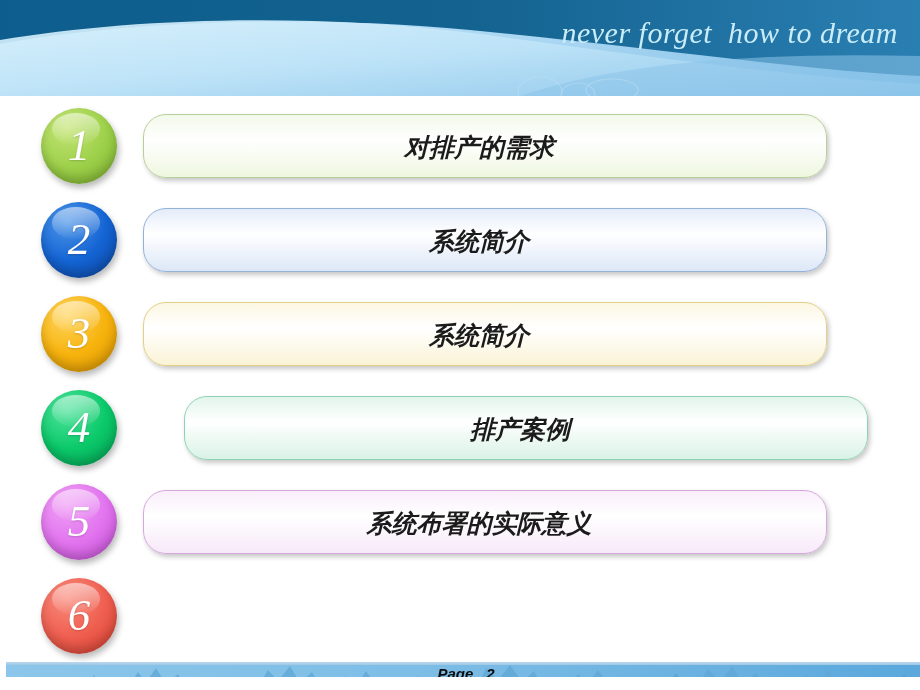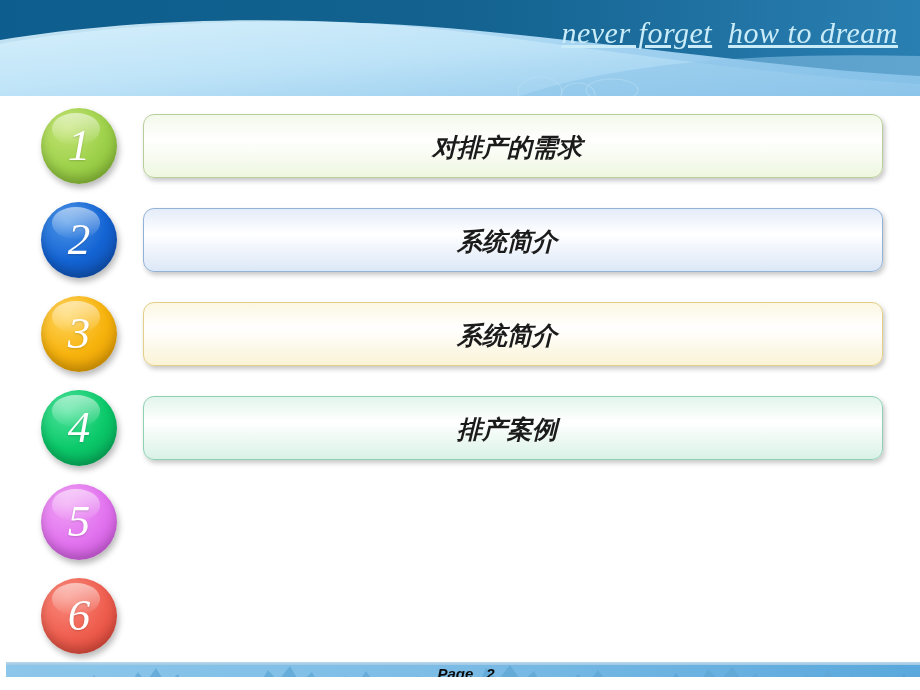--- a/index.html
+++ b/index.html
@@ -65,21 +65,20 @@
     position: absolute;
     right: 22px;
     top: 16px;
     font-family: "Liberation Serif", "DejaVu Serif", serif;
     font-style: italic;
     font-size: 30px;
     color: #c9ecf8;
     white-space: nowrap;
     letter-spacing: 0.5px;
     z-index: 5;
-    text-decoration: underline;
   }
   #header-tagline .tag-gap { display: inline-block; width: 16px; }
 
   
   #agenda {
     position: absolute;
     left: 0;
     top: 96px;
     width: 920px;
     height: 566px;
@@ -122,23 +121,23 @@
     font-size: 45px;
     font-style: italic;
     font-weight: 400;
     color: #ffffff;
     text-shadow: 0 1px 2px rgba(0,0,0,0.18);
   }
   .agenda-box {
     position: absolute;
     left: 143px;
     top: 6px;
-    width: 740px;
+    width: 684px;
     height: 64px;
-    border-radius: 11px;
+    border-radius: 23px;
     border: 1px solid #bbbbbb;
     box-sizing: border-box;
     box-shadow: 2px 3px 5px rgba(0,0,0,0.22);
   }
   .agenda-box .box-label {
     position: absolute;
     left: 0;
     top: 0;
     width: 100%;
     height: 64px;
@@ -262,28 +261,31 @@
         </div>
         <div class="agenda-box" style="background: linear-gradient(rgb(252, 247, 226) 0%, rgb(255, 255, 255) 40%, rgb(250, 243, 214) 100%); border-color: rgb(227, 207, 134);">
           <div class="box-label">系统简介</div>
         </div>
       </div>
       <div class="agenda-row" style="top: 294px;">
         <div class="num-circle" style="background: radial-gradient(circle at 34% 26%, rgb(78, 227, 155) 0%, rgb(11, 201, 106) 52%, rgb(4, 160, 82) 100%); box-shadow: rgba(0, 0, 0, 0.28) 2px 4px 6px, rgba(0, 0, 0, 0.18) 0px -6px 10px inset;">
           <div class="gloss"></div>
           <div class="num-label">4</div>
         </div>
-        <div class="agenda-box" style="background: linear-gradient(rgb(226, 245, 236) 0%, rgb(255, 255, 255) 40%, rgb(217, 242, 230) 100%); border-color: rgb(143, 210, 179);">
+        <div class="agenda-box" style="background: linear-gradient(rgb(226, 245, 236) 0%, rgb(255, 255, 255) 40%, rgb(217, 242, 230) 100%); border-color: rgb(143, 210, 179); margin-left: 41px;">
           <div class="box-label">排产案例</div>
         </div>
       </div>
       <div class="agenda-row" style="top: 388px;">
         <div class="num-circle" style="background: radial-gradient(circle at 34% 26%, rgb(240, 160, 245) 0%, rgb(226, 116, 239) 52%, rgb(196, 78, 212) 100%); box-shadow: rgba(0, 0, 0, 0.28) 2px 4px 6px, rgba(0, 0, 0, 0.18) 0px -6px 10px inset;">
           <div class="gloss"></div>
           <div class="num-label">5</div>
+        </div>
+        <div class="agenda-box" style="background: linear-gradient(rgb(250, 238, 251) 0%, rgb(255, 255, 255) 40%, rgb(247, 233, 249) 100%); border-color: rgb(214, 168, 221);">
+          <div class="box-label">系统布署的实际意义</div>
         </div>
       </div>
       <div class="agenda-row" style="top: 482px;">
         <div class="num-circle" style="background: radial-gradient(circle at 34% 26%, rgb(249, 138, 124) 0%, rgb(239, 95, 80) 52%, rgb(210, 61, 46) 100%); box-shadow: rgba(0, 0, 0, 0.28) 2px 4px 6px, rgba(0, 0, 0, 0.18) 0px -6px 10px inset;">
           <div class="gloss"></div>
           <div class="num-label">6</div>
         </div>
       </div>
     </div>
 

